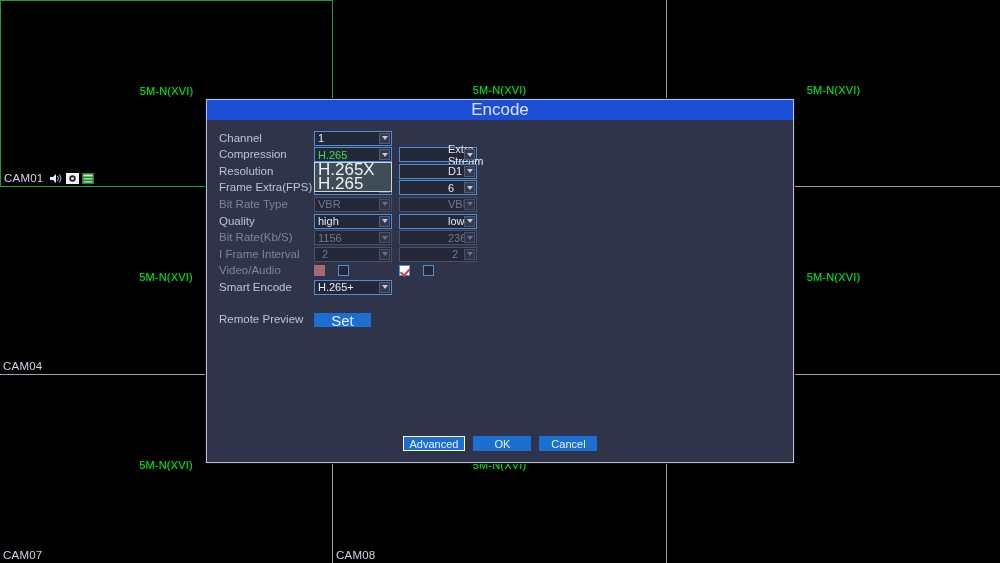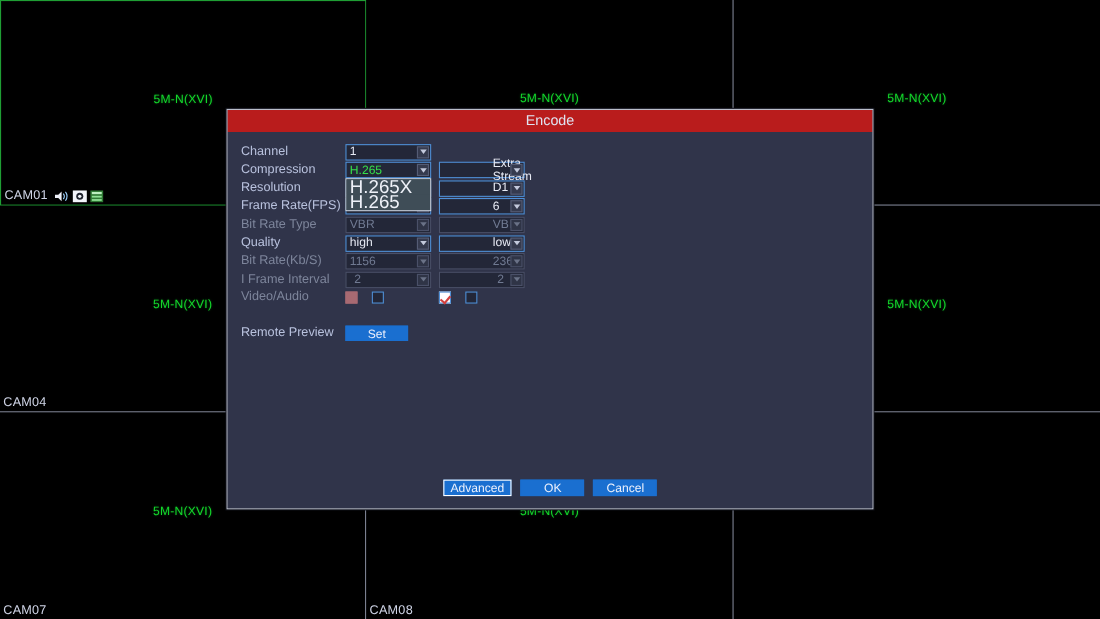--- a/index.html
+++ b/index.html
@@ -88,22 +88,22 @@
     background: #2b2f3d;
     border: 1px solid #b9bdc9;
     box-sizing: border-box;
     box-shadow: 0 0 0 1px #11131b;
   }
   .dlg-title {
     height: 20px;
     line-height: 20px;
     text-align: center;
     color: #dfe3f0;
-    font-size: 13px;
-    background: #b91c1c;
+    font-size: 17px;
+    background: #1d4ed8;
   }
   .dlg-body {
     position: absolute;
     left: 0; top: 20px; right: 0; bottom: 0;
     background: #30344a;
     background: linear-gradient(#30344a, #30344a);
   }
 
   .form { position: absolute; left: 12px; top: 9px; }
   .row {
@@ -211,21 +211,21 @@
     width: 4px; height: 7px;
     border: solid #d2413f;
     border-width: 0 2px 2px 0;
     transform: rotate(40deg);
   }
 
   .setbtn {
     width: 57px; height: 14px;
     background: #1a6fd0;
     color: #e9eefc;
-    font-size: 11px;
+    font-size: 15px;
     text-align: center;
     line-height: 14px;
     border: 1px solid #1a6fd0;
     box-sizing: border-box;
   }
 
   .footer {
     position: absolute;
     left: 0; right: 0;
     bottom: 11px;
@@ -373,21 +373,21 @@
           </div>
           <div class="sel w-ext">
             <span class="val">D1</span>
             <span class="arrowbtn">
                 <i></i>
               </span>
           </div>
         </div>
 
         <div class="row">
-          <div class="lbl">Frame Rate(FPS)</div>
+          <div class="lbl">Frame Extra(FPS)</div>
           <div class="sel w-main">
             <span class="val"></span>
             <span class="arrowbtn">
                 <i></i>
               </span>
           </div>
           <div class="sel w-ext">
             <span class="val">6</span>
             <span class="arrowbtn">
                 <i></i>
@@ -464,20 +464,29 @@
           <div style="width:78px;display:flex;align-items:center;gap:13px;margin-right:7px;">
             <span class="cb checked-dim"></span>
             <span class="cb"></span>
           </div>
           <div style="width:78px;display:flex;align-items:center;gap:13px;">
             <span class="cb checked"></span>
             <span class="cb"></span>
           </div>
         </div>
 
+        <div class="row">
+          <div class="lbl">Smart Encode</div>
+          <div class="sel w-main">
+            <span class="val">H.265+</span>
+            <span class="arrowbtn">
+                <i></i>
+              </span>
+          </div>
+        </div>
 
         <div class="row" style="margin-top:15px;">
           <div class="lbl">Remote Preview</div>
           <div class="setbtn">Set</div>
         </div>
 
       </div>
 
       <div class="footer">
         <div class="btn focused">Advanced</div>

